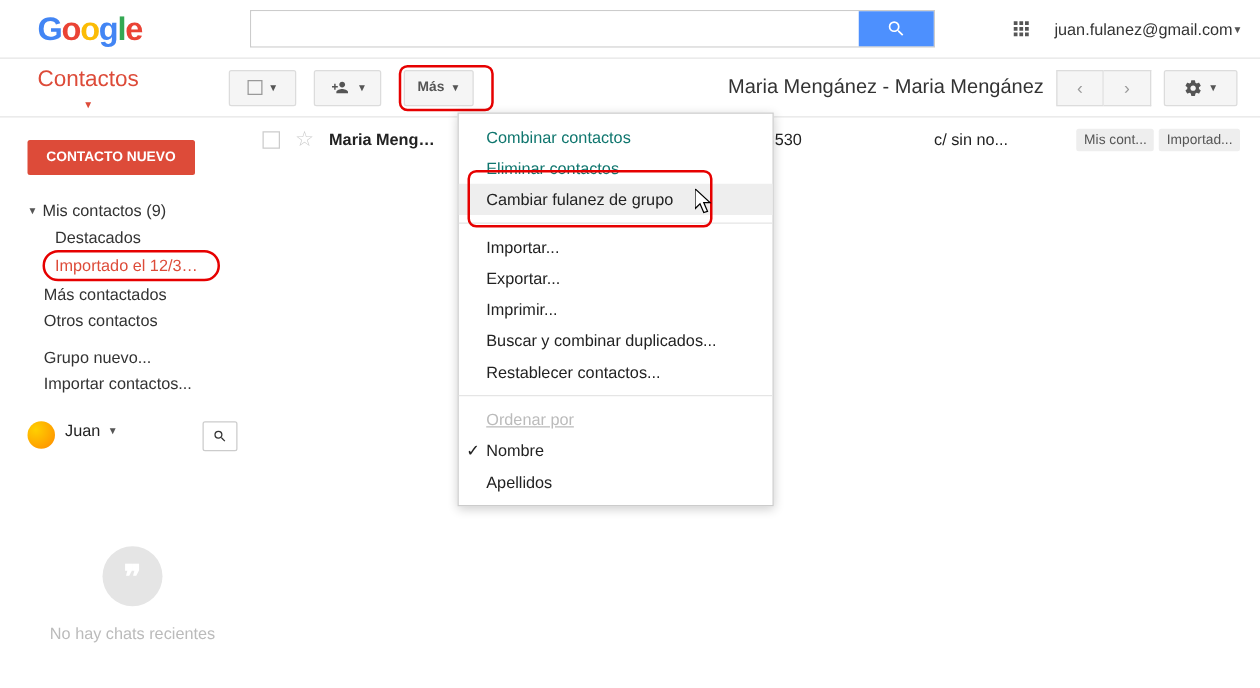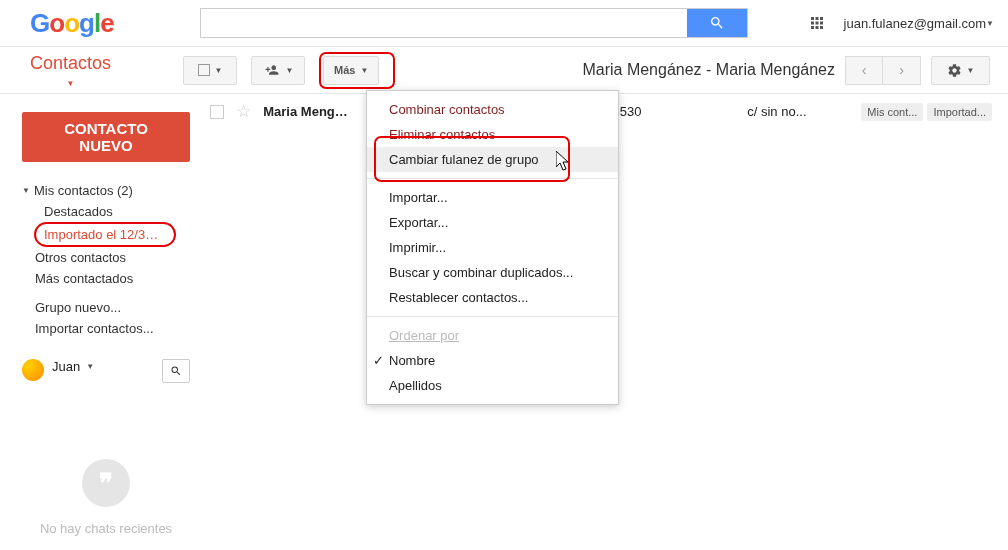--- a/index.html
+++ b/index.html
@@ -21,21 +21,21 @@
     .tbtn .tri { font-size: 8px; }
     .more-wrap { display: inline-flex; border: 2px solid #e60000; border-radius: 7px; padding: 2px; margin-right: 10px;}
     .more-wrap .tbtn { margin-right: 12px; text-align: right; }
     .toolbar-right { margin-left: auto; display: flex; align-items: center; gap: 10px;}
     .tb-title { color: #333; font-size: 16px; }
     .nav-btn { width: 38px; height: 29px; background: #f5f5f5; border: 1px solid #dcdcdc; color: #999; display: inline-flex; align-items: center; justify-content: center; font-size: 14px; cursor: pointer;}
     .gear-btn { width: 59px; height: 29px; }
     .gear-btn svg { width: 15px; height: 15px; fill: #555;}
     .main { display: flex; }
     .sidebar { width: 200px; padding: 18px 10px 0 22px; }
-    .new-btn { background: #dd4b39; color: #fff; border: none; font-weight: bold; font-size: 15px; padding: 8px 15px; border-radius: 2px; cursor: pointer; margin-bottom: 18px;}
+    .new-btn { background: #dd4b39; color: #fff; border: none; font-weight: bold; font-size: 11px; padding: 8px 15px; border-radius: 2px; cursor: pointer; margin-bottom: 18px;}
     .nav-item { padding: 3px 0; cursor: pointer; color: #333; font-size: 13px; display: flex; align-items: center; gap: 4px;}
     .nav-item.sub { padding-left: 22px; }
     .nav-item.sel { color: #dd4b39; }
     .nav-hl { display: inline-block; border: 2px solid #e60000; border-radius: 13px; padding: 3px 16px 3px 8px; margin-left: 12px; }
     .nav-hl .nav-item { padding: 0; }
     .nav-group2 { margin-top: 8px; }
     .acct-switch { margin-top: 20px; display: flex; align-items: flex-start; gap: 8px; }
     .avatar-sm { width: 22px; height: 22px; border-radius: 50%; background: radial-gradient(circle at 30% 30%, #ffd000, #ff8a00); display: inline-block;}
     .srch-sm { width: 28px; height: 24px; border: 1px solid #ccc; border-radius: 2px; display: flex; align-items: center; justify-content: center; cursor: pointer;}
     .srch-sm svg { width: 12px; height: 12px; fill: #333;}
@@ -45,21 +45,21 @@
     .row { display: flex; align-items: center; padding: 7px 16px 7px 10px; gap: 12px;}
     .row .cb { width: 14px; height: 14px; border: 1px solid #ccc; }
     .row .star { color: #ccc; font-size: 17px; }
     .row .name { flex: 0 0 330px; font-weight: bold; font-size: 13px; color: #222;}
     .row .phone { flex: 0 0 130px; color: #222;}
     .row .addr { flex: 0 0 66px; color: #222; overflow: hidden; text-overflow: ellipsis; white-space: nowrap;}
     .row .tags { display: flex; gap: 4px; margin-left: auto;}
     .tag { background: #eee; color: #555; font-size: 11px; padding: 3px 6px; border-radius: 2px; cursor: pointer;}
     .menu { position: absolute; top: -4px; left: 166px; width: 253px; background: #fff; border: 1px solid #ccc; box-shadow: 0 2px 8px rgba(0,0,0,0.2); z-index: 10; padding: 6px 0;}
     .menu-item { padding: 5px 22px; cursor: pointer; color: #222; font-size: 13px; display: flex; align-items: center;}
-    .menu-item.disabled { color: #7f1d1d; cursor: default;}
+    .menu-item.disabled { color: #0f766e; cursor: default;}
     .menu-item.hover { background: #eee; }
     .menu-sep { height: 1px; background: #e5e5e5; margin: 6px 0;}
     .menu-label { padding: 5px 22px; color: #bbb; font-size: 13px; text-decoration: underline; }
     .menu-check { width: 14px; display: inline-block; margin-left: -16px; margin-right: 2px;}
     .menu-hl { position: absolute; border: 2px solid #e60000; border-radius: 7px; pointer-events: none; }
     .cursor { position: absolute; width: 16px; height: 22px; z-index: 20; pointer-events:none;}
     .footer { position: absolute; top: 373px; left: 490px; color: #777; font-size: 12px; z-index: 1;}
     .footer .spacer::before { content: " - "; }
     .tri-sm { font-size: 8px; color: #555; }
   </style>
@@ -127,28 +127,28 @@
       <span class="tri">▼</span>
     </div>
   </div>
 </div>
 
 <div class="main">
   <div class="sidebar">
     <button class="new-btn">CONTACTO NUEVO</button>
     <div class="nav-item">
       <span class="tri-sm">▼</span>
-      <span>Mis contactos (2)</span>
+      <span>Mis contactos (9)</span>
     </div>
     <div class="nav-item sub">Destacados</div>
     <div class="nav-hl">
       <div class="nav-item sel">Importado el 12/3…</div>
     </div>
+    <div class="nav-item" style="padding-left:13px">Más contactados</div>
     <div class="nav-item" style="padding-left:13px">Otros contactos</div>
-    <div class="nav-item" style="padding-left:13px">Más contactados</div>
     <div class="nav-group2">
       <div class="nav-item" style="padding-left:13px">Grupo nuevo...</div>
       <div class="nav-item" style="padding-left:13px">Importar contactos...</div>
     </div>
     <div class="acct-switch">
       <span class="avatar-sm"></span>
       <span style="display:flex;align-items:center;gap:6px;">
         <span>Juan</span>
         <span class="tri-sm">▼</span>
       </span>

